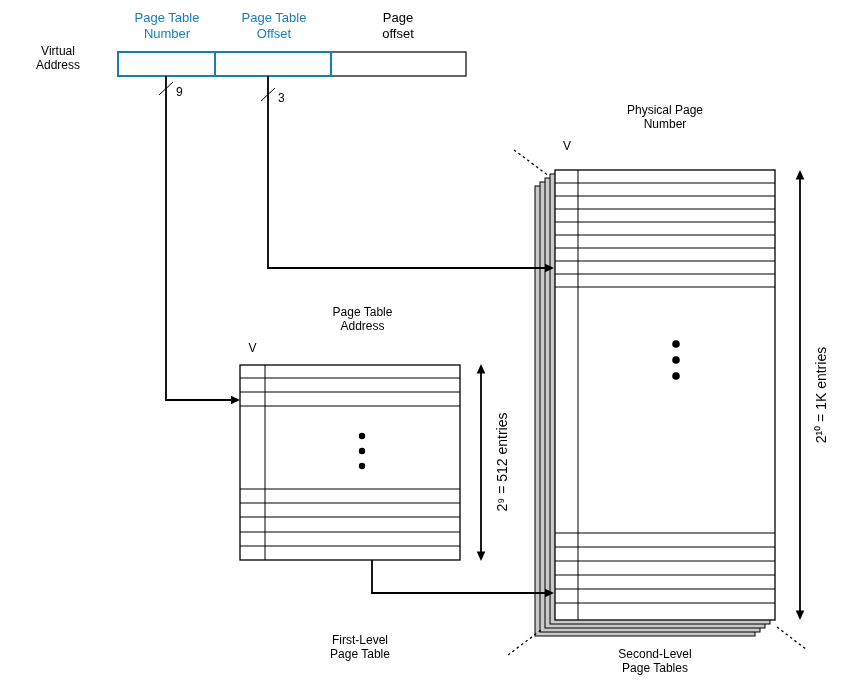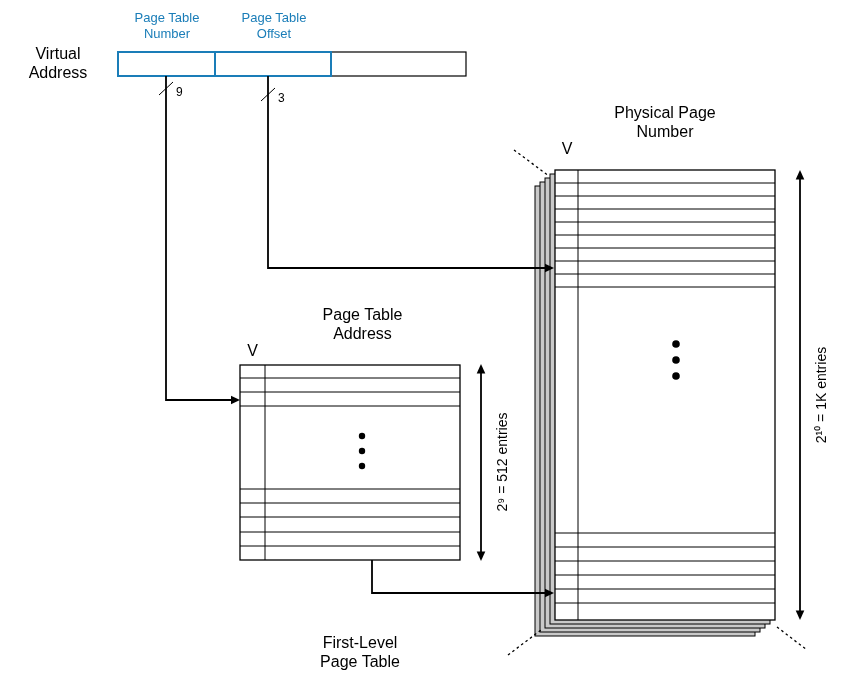--- a/index.html
+++ b/index.html
@@ -3,21 +3,21 @@
 <meta charset="utf-8">
 <style>
   html,body{margin:0;padding:0;background:#fff;}
   .canvas{
     position:relative;width:844px;height:698px;background:#ffffff;
     font-family:"Liberation Sans", sans-serif;color:#000;overflow:hidden;
   }
   .layer{position:absolute;left:0;top:0;}
   .lbl{
     position:absolute;white-space:pre-line;text-align:center;
-    font-size:16px;line-height:1.2;
+    font-size:12px;line-height:1.2;
   }
   .sm{font-size:13px;}
   .xs{font-size:12px;text-align:left;}
   .blue{color:#1a7db8;}
   .rot{transform:rotate(-90deg);font-size:14px;}
   
   .box-blue{fill:#ffffff;stroke:#1a7db8;stroke-width:2;}
   .box-black{fill:#ffffff;stroke:#000;stroke-width:1.2;}
   .tbl{fill:#ffffff;stroke:#000;stroke-width:1.3;}
   .stack{fill:#c9c9c9;stroke:#000;stroke-width:1;}
@@ -128,29 +128,33 @@
     </g>
   </svg>
 
   <div class="lbl" style="left:8px;top:44px;width:100px;">Virtual
 Address</div>
 
   <div class="lbl blue sm" style="left:114px;top:10px;width:106px;">Page Table
 Number</div>
   <div class="lbl blue sm" style="left:218px;top:10px;width:112px;">Page Table
 Offset</div>
+  <div class="lbl sm" style="left:342px;top:10px;width:112px;">Page
+offset</div>
 
   <div class="lbl xs" style="left:176px;top:85px;width:16px;">9</div>
   <div class="lbl xs" style="left:278px;top:91px;width:22px;">3</div>
 
   <div class="lbl" style="left:240px;top:341px;width:25px;">V</div>
   <div class="lbl" style="left:265px;top:305px;width:195px;">Page Table
 Address</div>
   <div class="lbl rot" style="left:418px;top:453px;width:170px;height:18px;">2⁹ = 512 entries</div>
   <div class="lbl" style="left:280px;top:633px;width:160px;">First-Level
 Page Table</div>
 
   <div class="lbl" style="left:553px;top:139px;width:28px;">V</div>
   <div class="lbl" style="left:565px;top:103px;width:200px;">Physical Page
 Number</div>
   <div class="lbl rot" style="left:737px;top:386px;width:170px;height:18px;">2¹⁰ = 1K entries</div>
+  <div class="lbl" style="left:575px;top:647px;width:160px;">Second-Level
+Page Tables</div>
 
 </div>
 
 </body></html>

